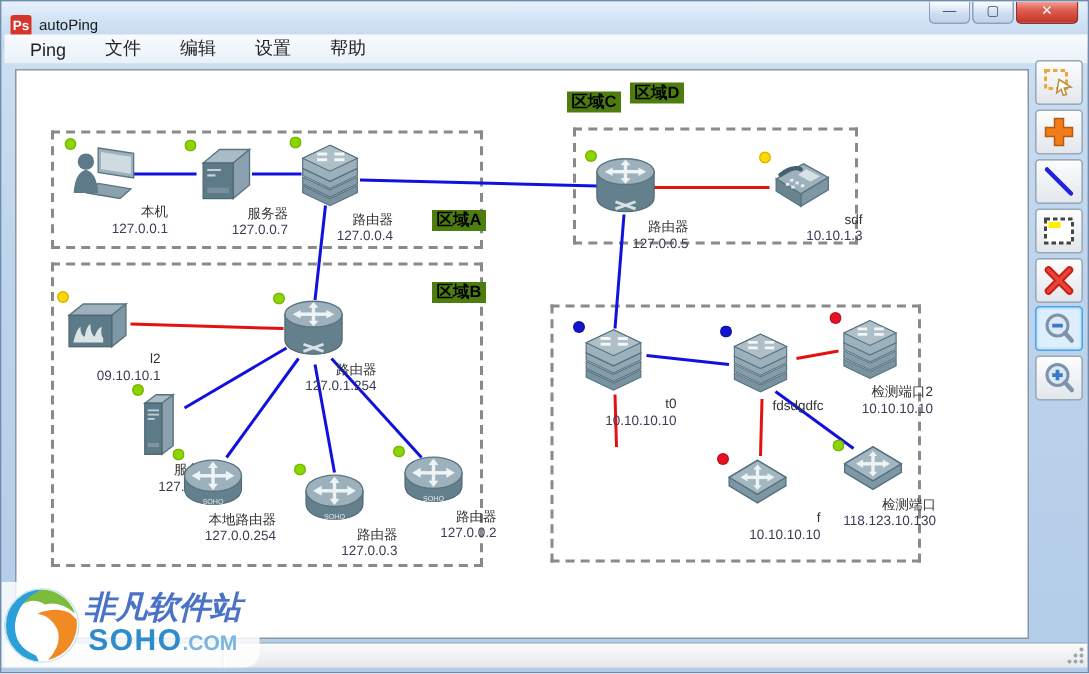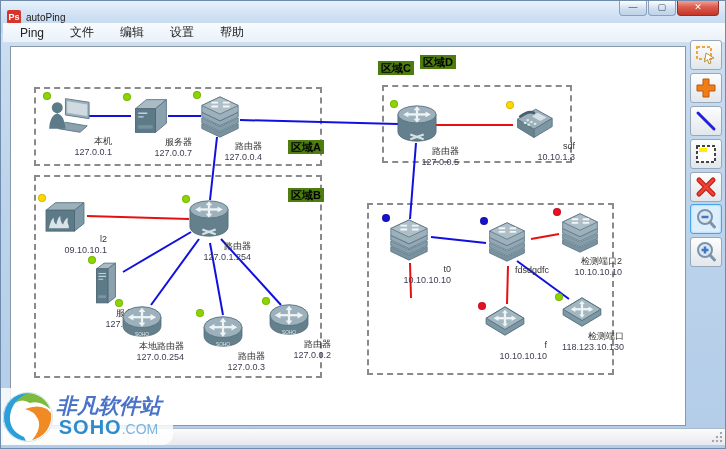--- a/index.html
+++ b/index.html
@@ -72,21 +72,21 @@
   
   .watermark { position:absolute; left:0; top:387px; width:172px; height:57px;
     background:rgba(255,255,255,.82); border-radius:0 10px 10px 0;
     display:flex; align-items:center; z-index:50;text-align:center; }
   .wm-logo { flex:0 0 auto; margin-left:1px; }
   .wm-text { margin-left:2px; }
   .wm-line1 { font-size:21px; font-weight:bold; font-style:italic; color:#4a73c8;
     line-height:23px; letter-spacing:0px; text-shadow:1px 1px 0 #fff; white-space:nowrap;}
   .wm-line2 { line-height:20px; white-space:nowrap; }
   .wm-brand { font-size:20px; font-weight:bold; color:#2f8ccc; letter-spacing:1px; }
-  .wm-tld { font-size:14px; font-weight:normal; color:#79b5de; }
+  .wm-tld { font-size:14px; font-weight:bold; color:#79b5de; }
 </style>
 </head>
 <body>
 
 <svg width="0" height="0" style="position:absolute">
   <defs>
     <symbol id="sym-stack" viewBox="0 0 48 48">
       <g stroke="#55707e" stroke-width="0.8">
         <path d="M5 31 L24 40 L43 31 L43 36 L24 45 L5 36 Z" fill="#78929f"></path>
         <path d="M5 25 L24 34 L43 25 L43 30 L24 39 L5 30 Z" fill="#859daa"></path>

